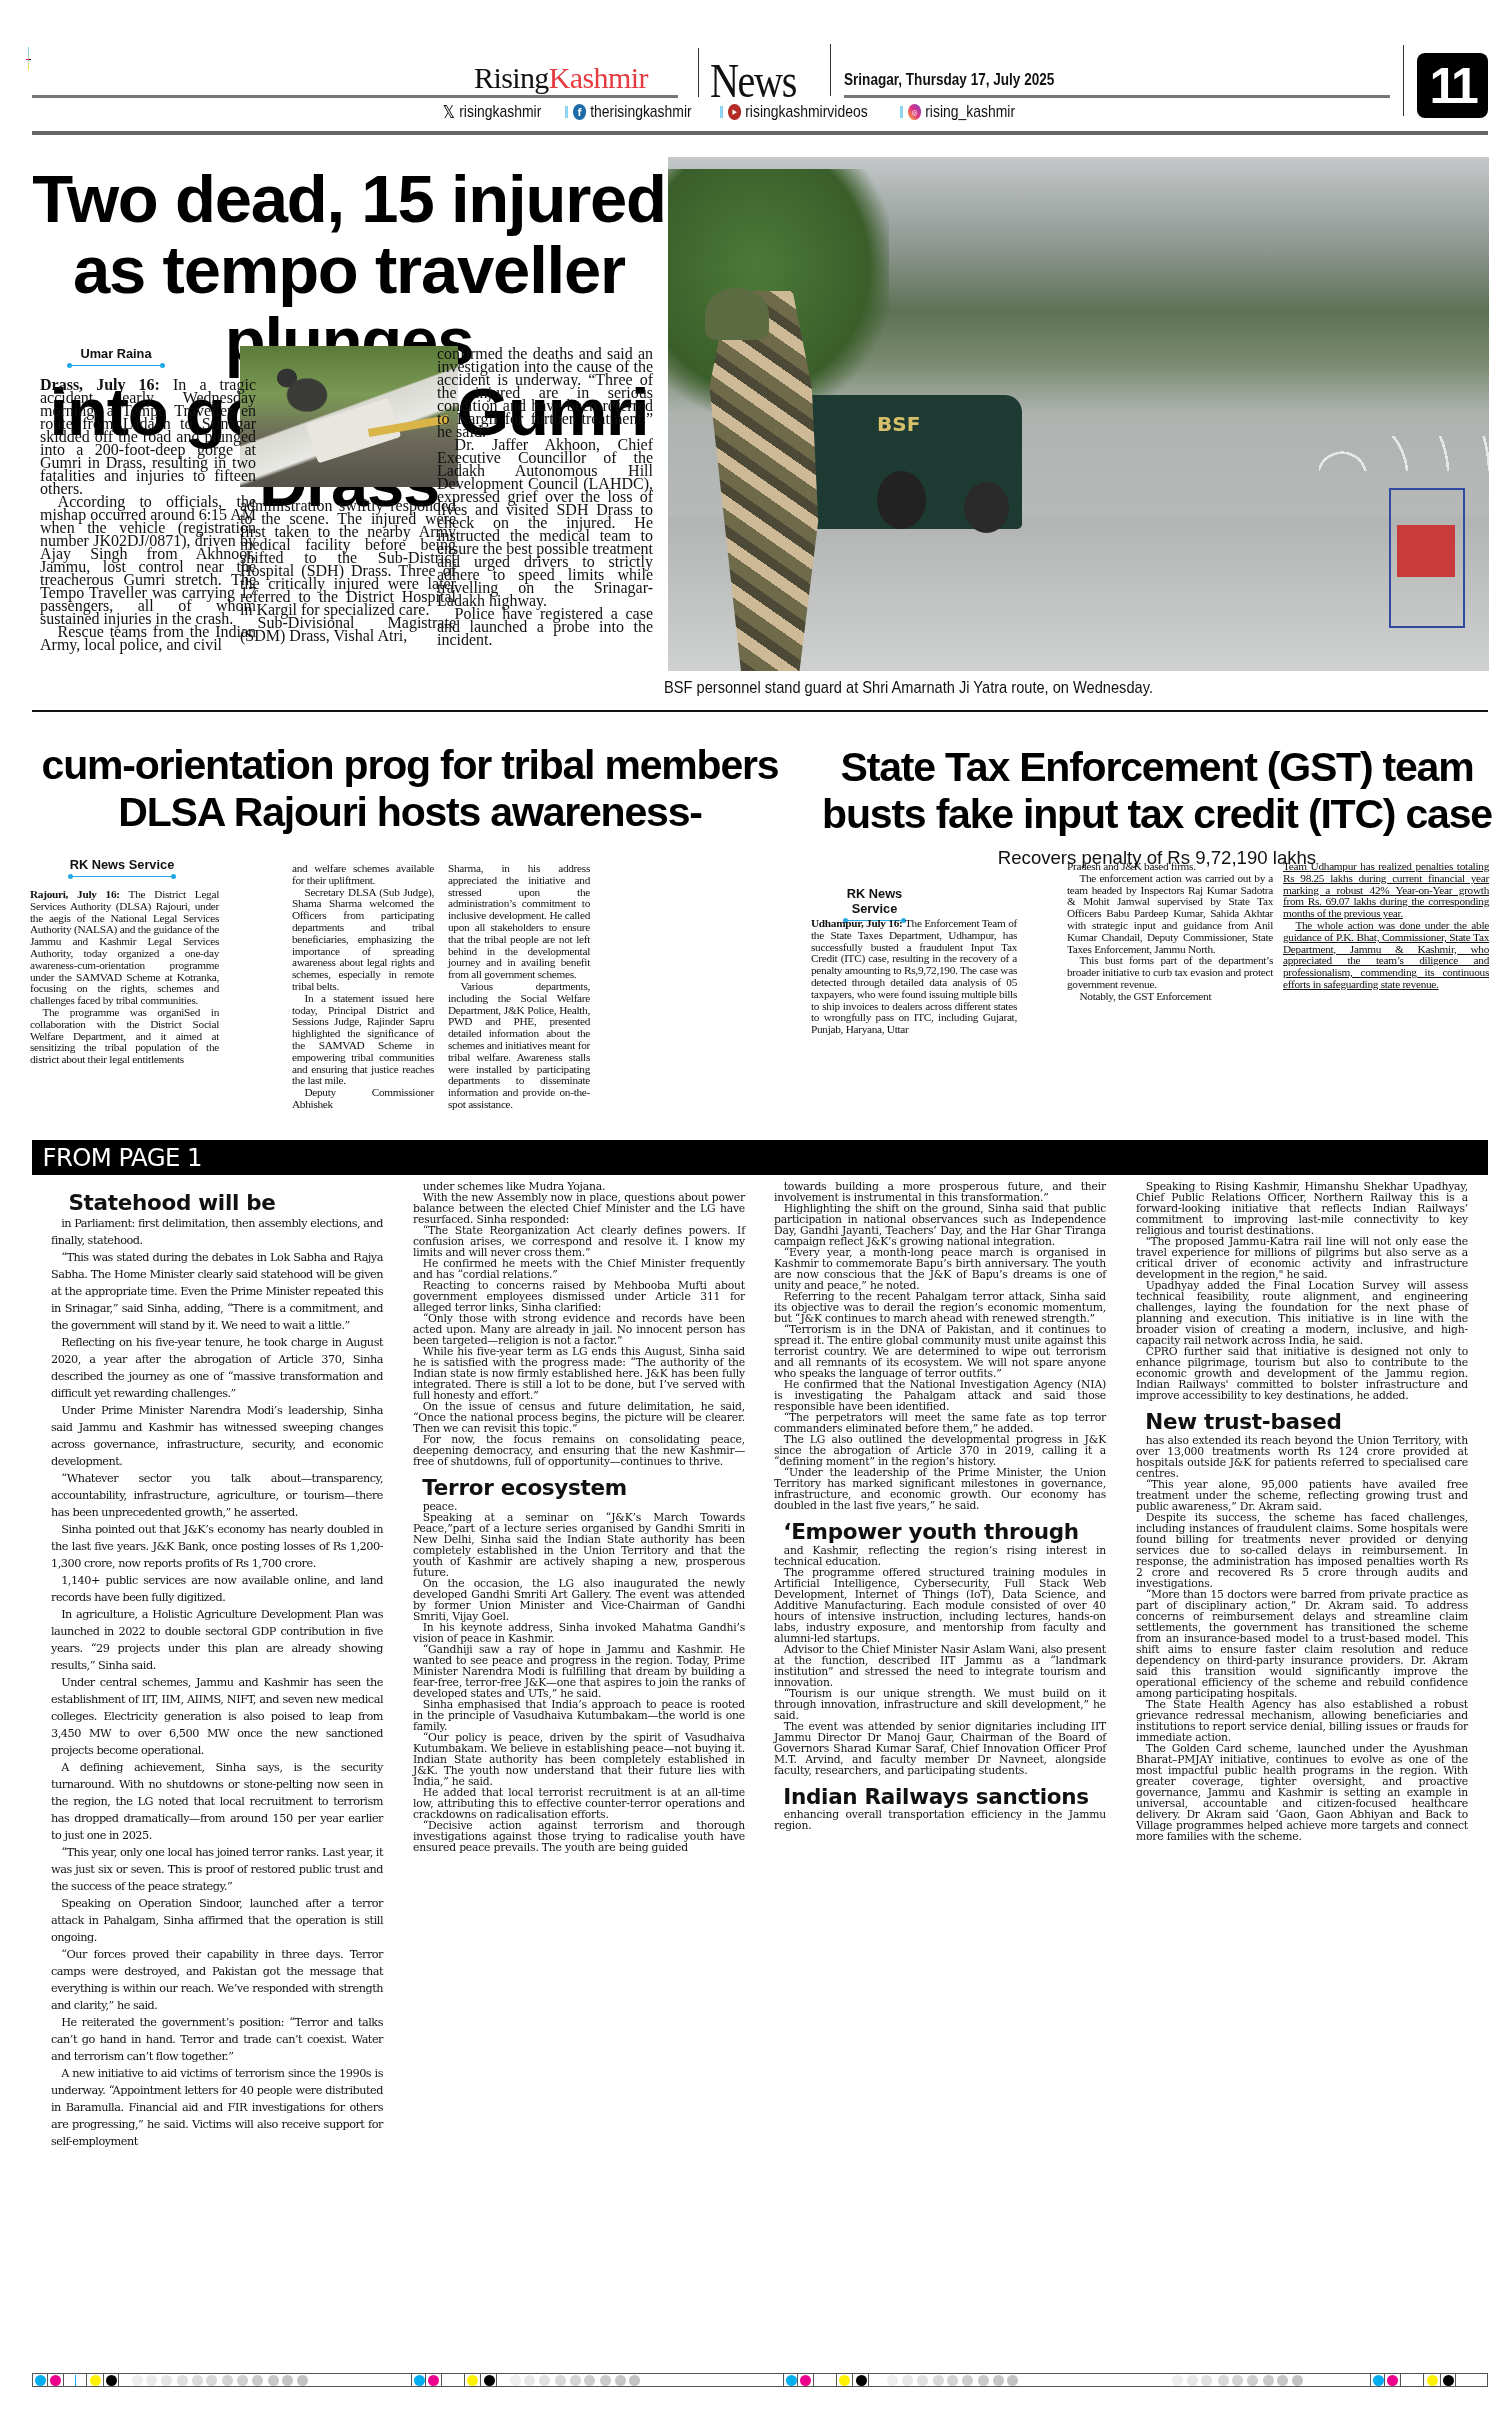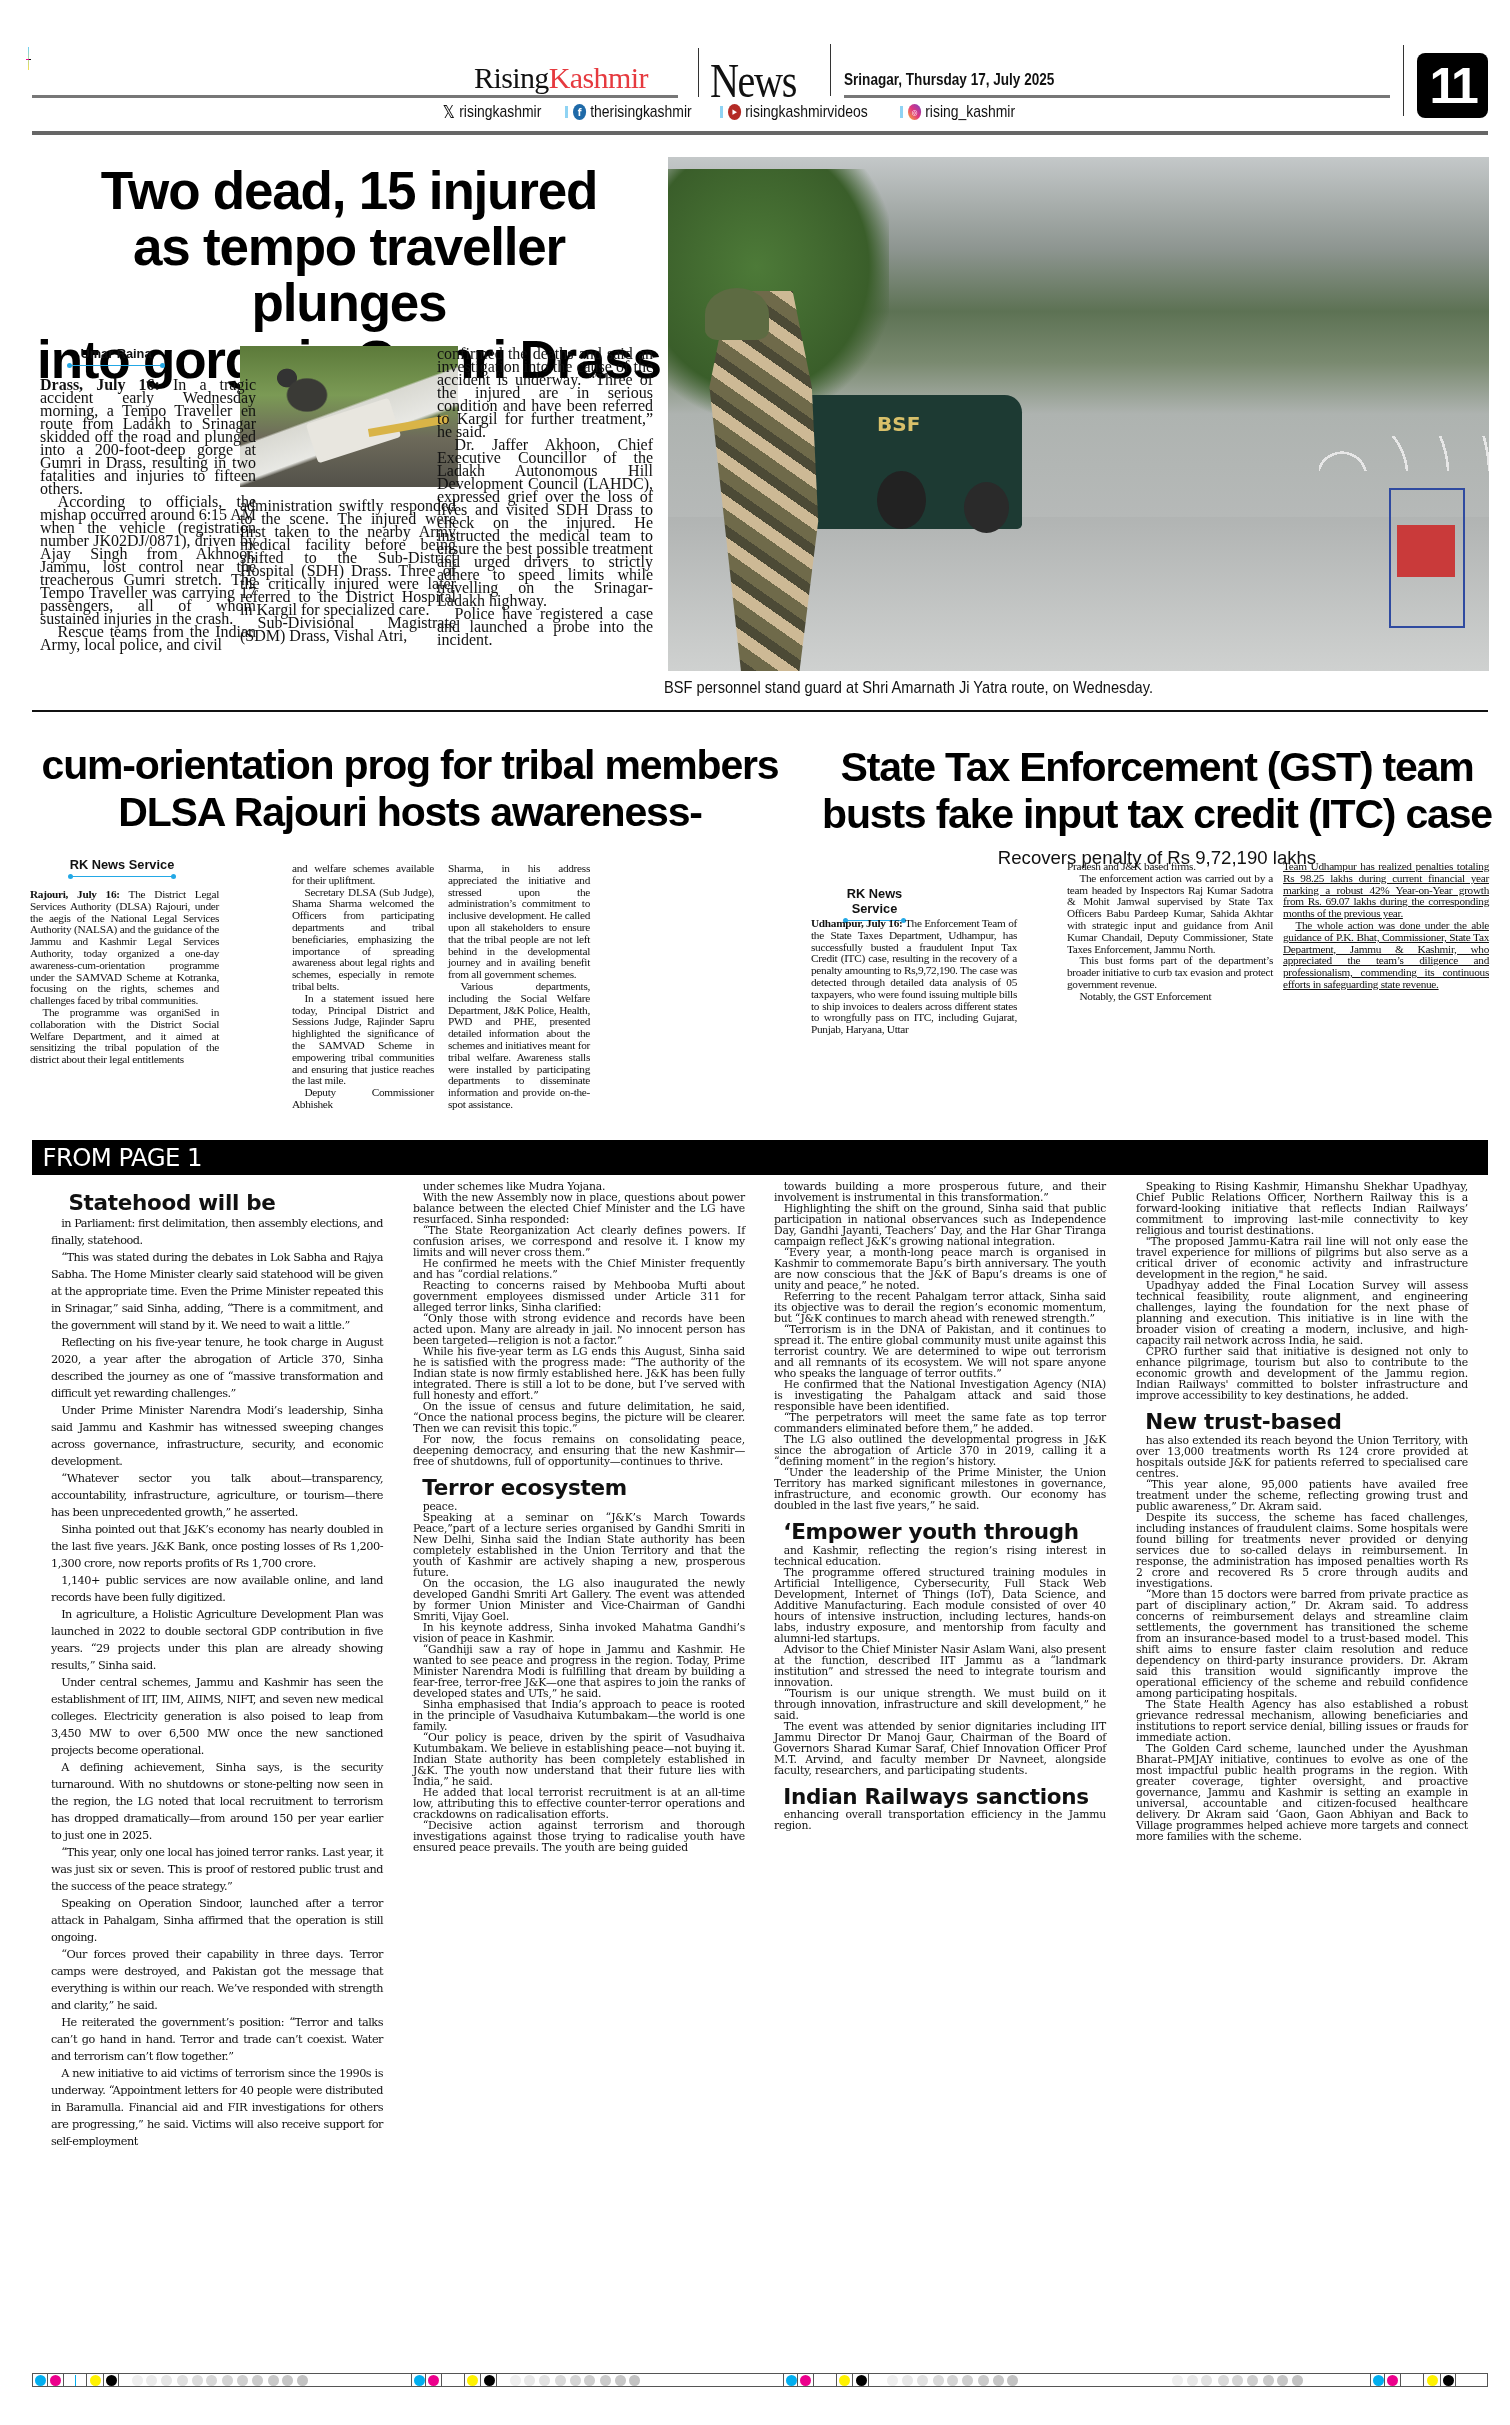--- a/index.html
+++ b/index.html
@@ -104,21 +104,21 @@
   </span>
   <span class="soc-sep"></span>
   <span class="soc">
     <span class="soc-icon ig">◎</span>
     <span>rising_kashmir</span>
   </span>
 </div>
 <div class="masthead-bottom-rule"></div>
 
 <section class="s1">
-  <h1 class="headline" style="left:32px; top:163px; width:634px; font-size:53px;">
+  <h1 class="headline" style="left:32px; top:163px; width:634px; font-size:67px;">
     <span style="display:block">Two dead, 15 injured</span>
     <span style="display:block">as tempo traveller plunges</span>
     <span style="display:block">into gorge in Gumri Drass</span>
   </h1>
   <div class="byline" style="left:58px; top:346px; width:116px;">
     <span>Umar Raina</span>
     <span class="rule" style="width:93px;"></span>
   </div>
 
   <div class="photo" style="left:240px; top:346px; width:218px; height:141px; background:

